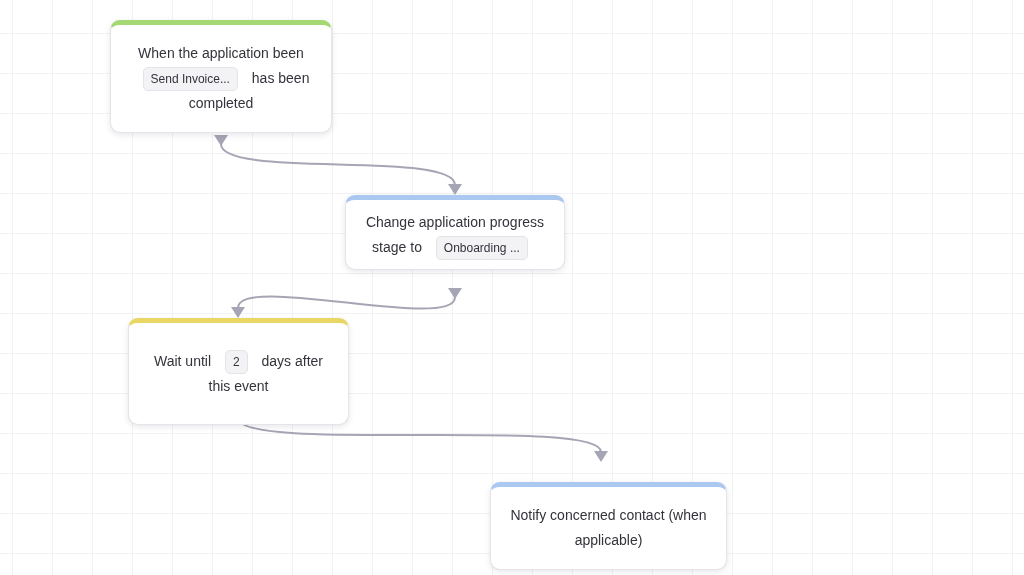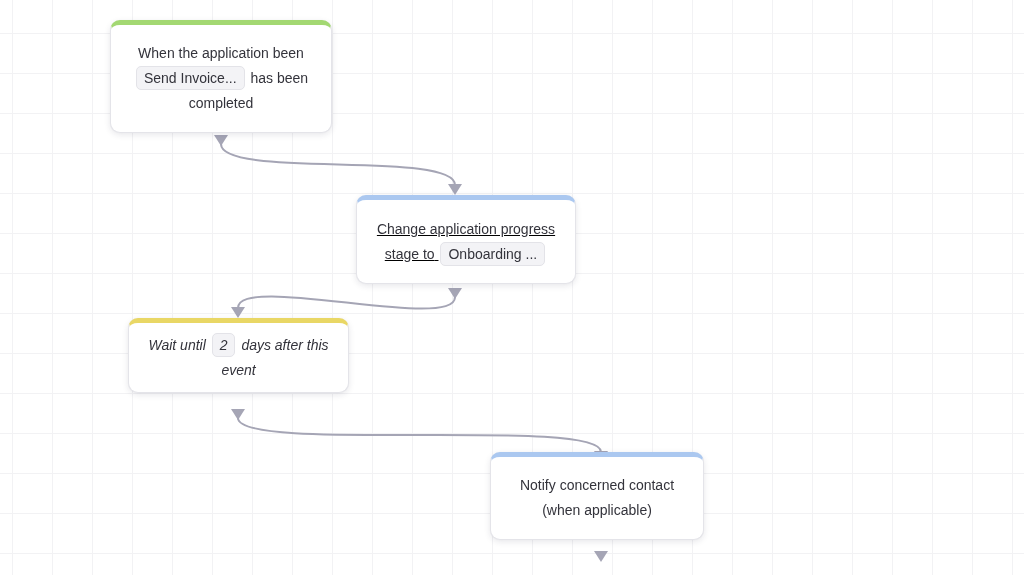--- a/index.html
+++ b/index.html
@@ -40,24 +40,24 @@
     cursor: pointer;
   }
   .node-content {
     padding: 6px 14px;
     font-size: 14px;
     line-height: 25px;
     color: #33333b;
   }
   .chip {
     display: inline-block;
-    font-size: 14px;
+    font-size: 12px;
     line-height: 18px;
     padding: 2px 7px;
-    margin: 0 2px;
+    margin: 0 10px;
     background: #f3f3f6;
     border: 1px solid #e3e3e8;
     border-radius: 5px;
     color: #33333b;
     white-space: nowrap;
   }
 </style>
 </head>
 <body>
 
@@ -70,22 +70,22 @@
       <polygon points="231,307 245,307 238,318" fill="#a5a5b5"></polygon>
       <polygon points="448,288 462,288 455,299" fill="#a5a5b5"></polygon>
       <path d="M 238 418 C 238 453, 601 417, 601 452" fill="none" stroke="#a5a5b5" stroke-width="2" stroke-linecap="round"></path>
       <polygon points="594,451 608,451 601,462" fill="#a5a5b5"></polygon>
       <polygon points="231,409 245,409 238,420" fill="#a5a5b5"></polygon>
       <polygon points="594,551 608,551 601,562" fill="#a5a5b5"></polygon>
     </svg>
 <div class="node" style="left: 110px; top: 20px; width: 222px; height: 113px; border-top-color: rgb(163, 216, 114);">
       <div class="node-content"><span>When the application been</span> <span class="chip">Send Invoice...</span> <span>has been completed</span></div>
     </div>
-    <div class="node" style="left: 356px; top: 195px; width: 220px; height: 89px; border-top-color: rgb(171, 200, 240); text-decoration: underline;">
+    <div class="node" style="left: 345px; top: 195px; width: 220px; height: 75px; border-top-color: rgb(171, 200, 240);">
       <div class="node-content"><span>Change application progress stage to</span> <span class="chip">Onboarding ...</span></div>
     </div>
-    <div class="node" style="left: 128px; top: 318px; width: 221px; height: 75px; border-top-color: rgb(233, 215, 101); font-style: italic;">
+    <div class="node" style="left: 128px; top: 318px; width: 221px; height: 107px; border-top-color: rgb(233, 215, 101);">
       <div class="node-content"><span>Wait until</span> <span class="chip">2</span> <span>days after this event</span></div>
     </div>
-    <div class="node" style="left: 490px; top: 452px; width: 214px; height: 88px; border-top-color: rgb(171, 200, 240); text-align: center;">
+    <div class="node" style="left: 490px; top: 482px; width: 237px; height: 88px; border-top-color: rgb(171, 200, 240); text-align: center;">
       <div class="node-content"><span>Notify concerned contact (when applicable)</span></div>
     </div>
   </div>
 
 </body></html>

